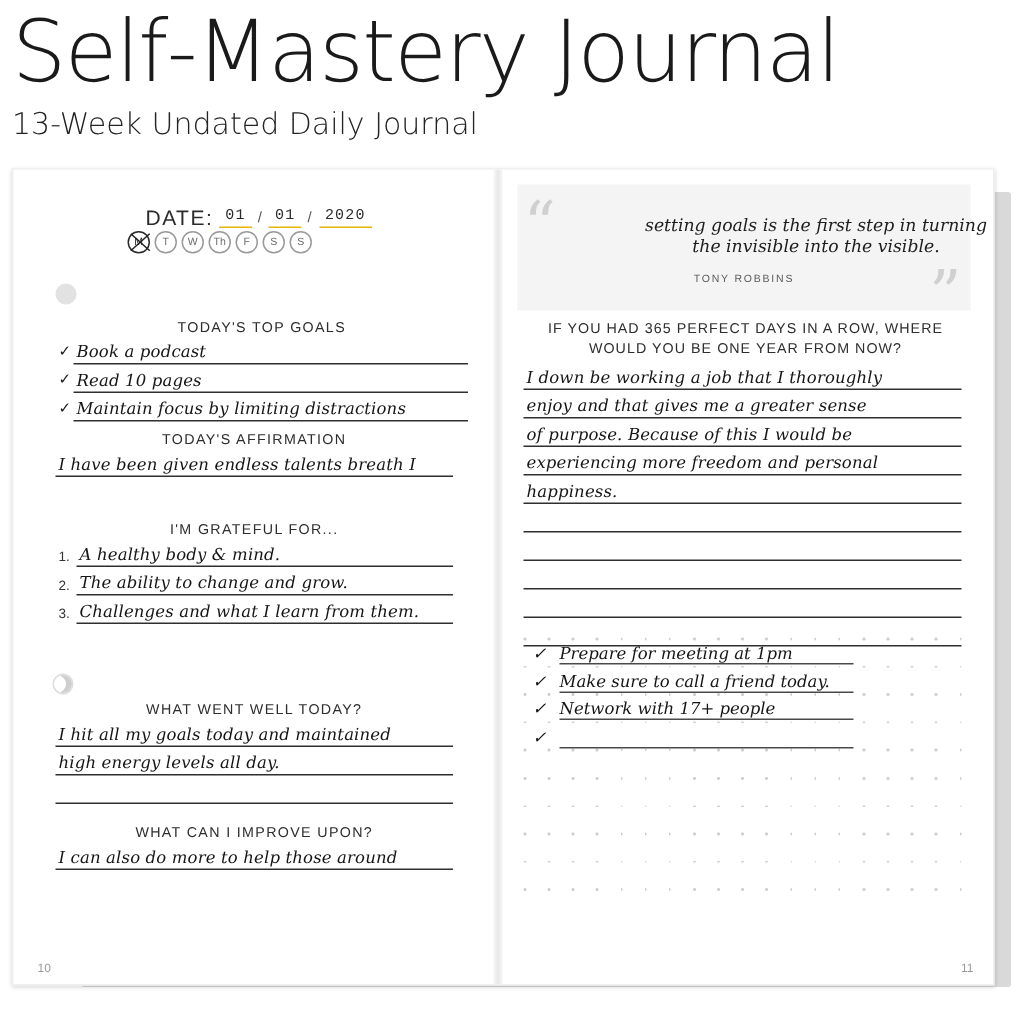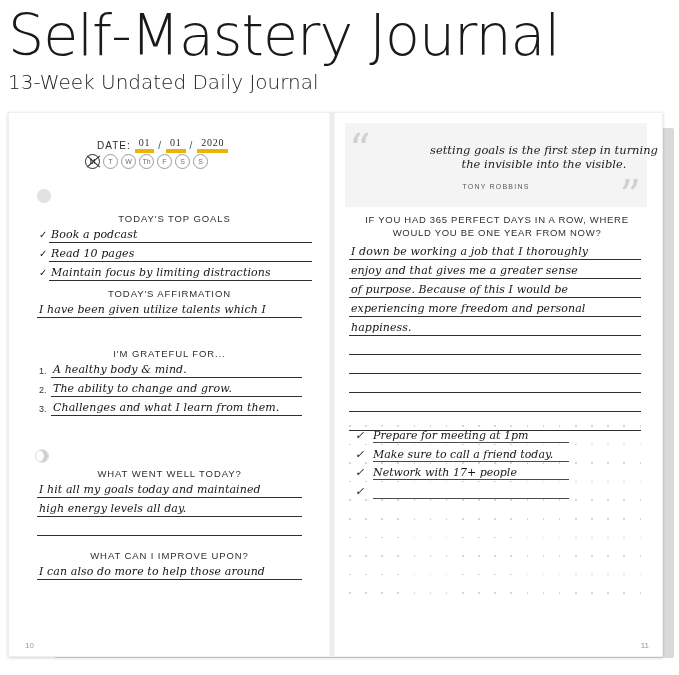--- a/index.html
+++ b/index.html
@@ -60,24 +60,24 @@
   }
   .page-num.left { left:6px; }
   .page-num.right { right:8px; }
 
   
   .date-row {
     position:absolute; left:78px; top:24px;
     display:flex; align-items:center; gap:4px;
     font-size:9.5px; letter-spacing:0.8px; color:#2b2b2b;
   }
-  .date-label { font-size:10px; letter-spacing:1px; }
+  .date-label { font-size:14px; letter-spacing:1px; }
   .date-val {
-    font-family:Liberation Serif, serif; font-size:10px;
-    border-bottom:4px solid #eab308; padding:0 4px 1px 4px; min-width:16px; text-align:right;
+    font-family:Liberation Mono, monospace; font-size:10px;
+    border-bottom:1px solid #eab308; padding:0 4px 1px 4px; min-width:16px; text-align:right;
   }
   .slash { color:#555; font-size:10px; }
 
   .daycircles {
     position:absolute; left:66px; top:41px;
     display:flex; gap:3px; align-items:center;
   }
   .daycircle {
     width:15px; height:15px; border-radius:50%;
     border:1px solid #9a9a9a; color:#6d6d6d;
@@ -227,21 +227,21 @@
         <div class="ln">
           <span class="chk">✓</span>
           <span class="hand">Maintain focus by limiting distractions</span>
         </div>
       </div>
     </div>
 
     <div class="block" style="left:18px; top:175px; width:265px;">
       <div class="sec-head">TODAY'S AFFIRMATION</div>
       <div class="ln">
-        <span class="hand">I have been given utilize talents which I</span>
+        <span class="hand">I have been given endless talents breath I</span>
       </div>
     </div>
 
     <div class="block" style="left:18px; top:235px; width:265px;">
       <div class="sec-head">I'M GRATEFUL FOR...</div>
       <div style="position:relative; margin-left:14px;">
         <div class="ln">
           <span class="num">1.</span>
           <span class="hand">A healthy body &amp; mind.</span>
         </div>

